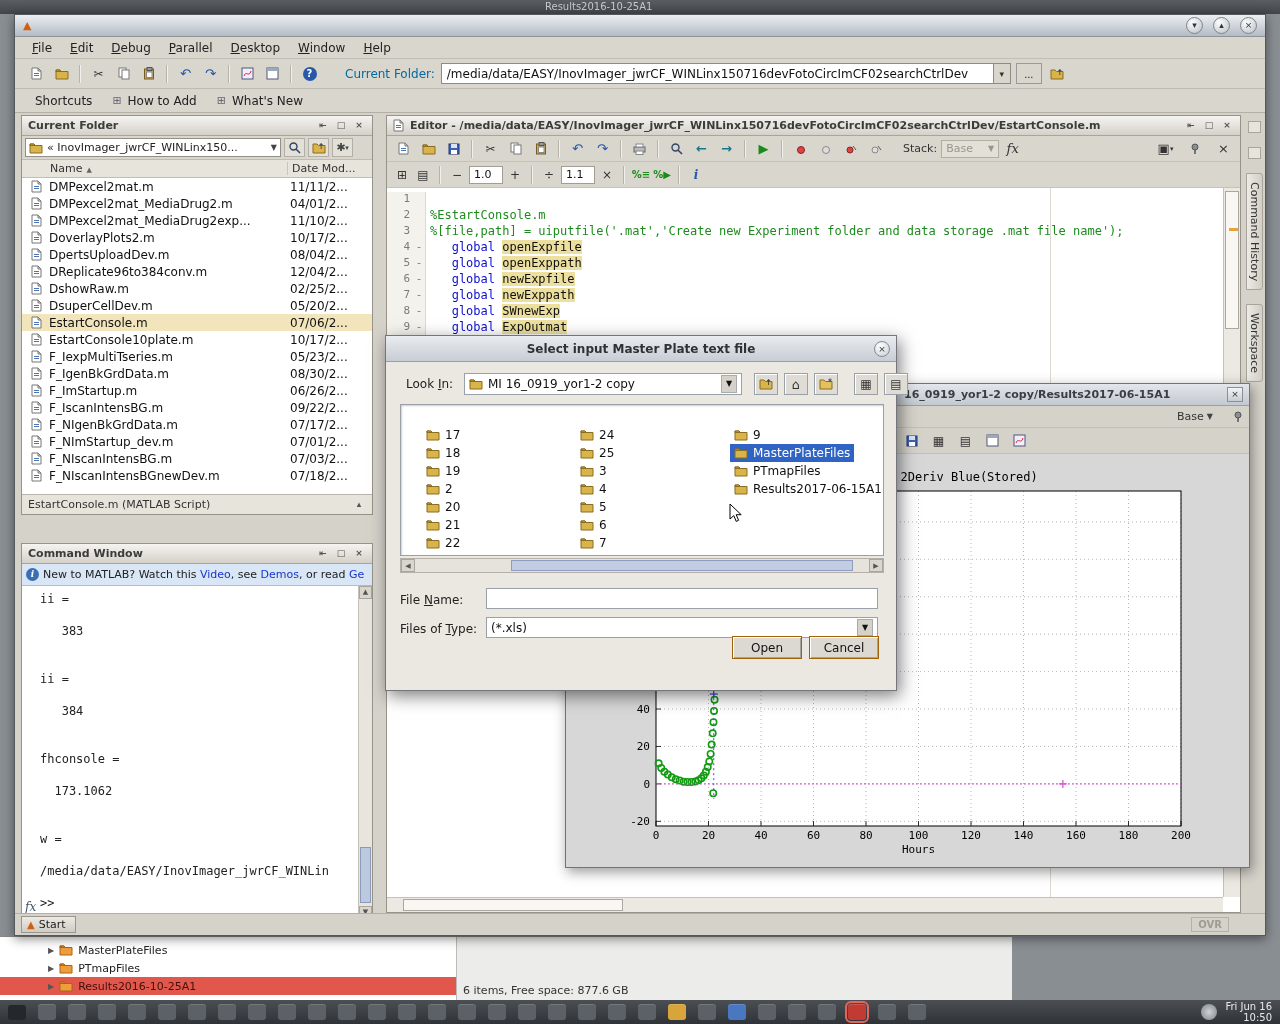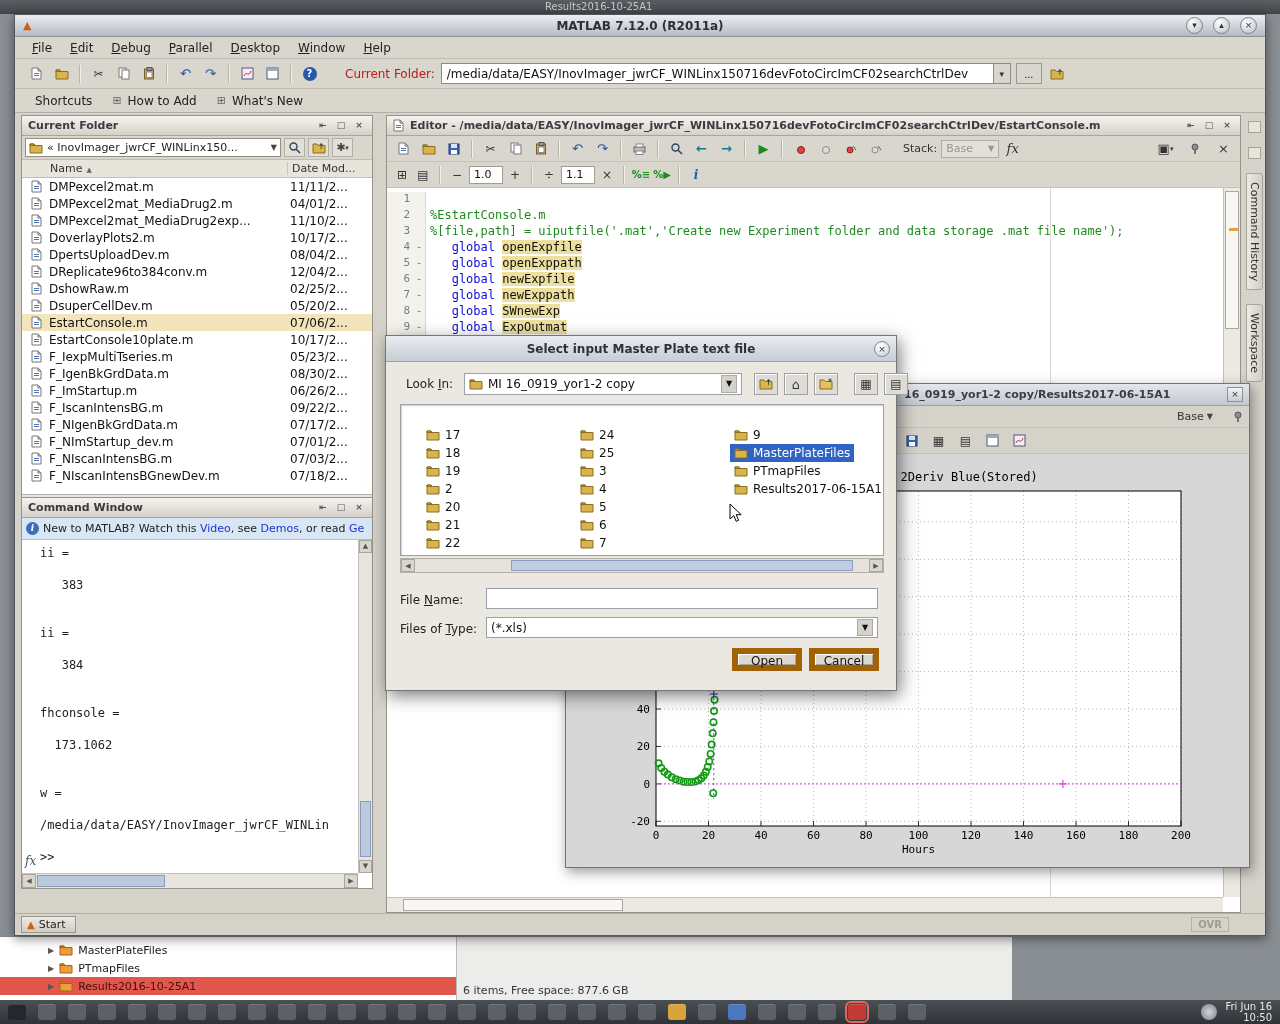--- a/index.html
+++ b/index.html
@@ -16,21 +16,21 @@
 .mtitlebar{position:absolute;left:0;top:0;right:0;height:22px;background:linear-gradient(#eceff2,#b4bbc3);border-bottom:1px solid #8d9399;display:flex;align-items:center;padding:0 8px}
 .mt-icon{width:14px;height:14px;margin-right:6px;color:#d06010;font-size:11px;line-height:14px}
 .mt-title{position:absolute;left:0;right:0;text-align:center;font-size:12px;font-weight:bold;color:#2c3034}
 .wbtns{margin-left:auto;display:flex;gap:10px;z-index:2}
 .wbtn{width:17px;height:17px;border-radius:50%;background:radial-gradient(circle at 35% 30%,#fdfdfe,#b9c0c7);border:1px solid #7e858c;font-size:9px;line-height:15px;text-align:center;color:#333}
 .mmenubar{position:absolute;left:0;top:22px;right:0;height:22px;background:#d9d6ce;border-bottom:1px solid #c2beb6;display:flex;align-items:center;padding-left:8px}
 .menu-item{font-size:12px;color:#222;padding:2px 9px}
 .mtoolbar{position:absolute;left:0;top:44px;right:0;height:30px;background:#d9d6ce;border-bottom:1px solid #bfbbb3;display:flex;align-items:center;padding-left:10px}
 .ticon{width:23px;height:23px;display:inline-flex;align-items:center;justify-content:center;font-size:13px;color:#333;border-radius:2px;flex:none}
 .tsep{width:2px;height:18px;border-left:1px solid #b8b4ac;border-right:1px solid #f2f0ec;margin:0 4px;flex:none}
-.cf-label{font-size:12px;color:#b91c1c;margin:0 6px 0 24px;white-space:nowrap}
+.cf-label{font-size:12px;color:#0369a1;margin:0 6px 0 24px;white-space:nowrap}
 .cf-path{width:552px;height:21px;border:1px solid #8f8b83;border-right:none;background:#fff;font-size:12px;font-family:"DejaVu Sans",sans-serif;padding:0 5px;color:#111}
 .dd-btn{width:18px;height:21px;border:1px solid #8f8b83;background:#d9d6ce;font-size:9px;color:#333}
 .dots-btn{width:26px;height:21px;margin-left:5px;border:1px solid #999;background:#d9d6ce;font-size:11px;color:#222}
 .shortcutbar{position:absolute;left:0;top:74px;right:0;height:24px;background:#d9d6ce;border-bottom:1px solid #b3afa7;display:flex;align-items:center;padding-left:20px;font-size:12px;color:#222;gap:6px}
 .sc-ic{font-size:11px;color:#667;margin-left:14px}
 
 
 .panel{position:absolute;border:1px solid #979389;background:#fff}
 .phead{position:absolute;left:0;top:0;right:0;height:20px;background:linear-gradient(#f5f4f1,#d5d1c9);border-bottom:1px solid #a9a59d;display:flex;align-items:center;padding:0 6px;font-size:11px;font-weight:bold;color:#3c3c3c}
 .pbtns{margin-left:auto;display:flex;gap:4px}
@@ -49,21 +49,21 @@
 #cf-rows{position:absolute;left:0;top:62px;right:0;bottom:20px;overflow:hidden;background:#fff}
 .cf-row{height:17px;display:flex;align-items:center;font-size:12px;color:#111;position:relative;padding-left:9px;white-space:nowrap}
 .cf-row.sel{background:#f2e5bc}
 .cf-name{margin-left:6px}
 .cf-date{position:absolute;left:268px}
 .mfile-ic{width:12px;height:13px;display:inline-flex;flex:none}
 .cf-foot{position:absolute;left:0;bottom:0;right:0;height:20px;background:#e7e4dc;border-top:1px solid #b9b5ad;font-size:11px;color:#333;display:flex;align-items:center;padding:0 6px}
 .cf-foot .pbtn{margin-left:auto}
 
 
-#cw-panel{left:6px;top:482px;width:352px;height:392px}
+#cw-panel{left:6px;top:528px;width:352px;height:392px}
 .cw-banner{position:absolute;left:0;top:20px;right:0;height:22px;background:#d9e6f5;border-bottom:1px solid #aebdd0;font-size:11px;color:#222;display:flex;align-items:center;padding:0 4px;white-space:pre;overflow:hidden}
 .info-ic{width:13px;height:13px;border-radius:50%;background:#3c6eb4;color:#fff;font-size:9px;font-weight:bold;text-align:center;line-height:13px;margin-right:4px;font-family:"DejaVu Serif",serif;font-style:italic;flex:none}
 .blink{color:#1a35cc;}
 #cw-lines{position:absolute;left:0;top:42px;right:14px;bottom:15px;background:#fff;padding:6px 0 0 18px;font-family:"DejaVu Sans Mono",monospace;font-size:12px;color:#222;overflow:hidden}
 .cw-line{height:16px;white-space:pre}
 .cw-fx{position:absolute;left:3px;bottom:20px;font-family:"DejaVu Serif",serif;font-style:italic;font-size:12px;color:#456}
 .vscroll{position:absolute;right:0;top:42px;bottom:15px;width:14px;background:#e8e5de;border-left:1px solid #c5c1b9}
 .sb-up,.sb-dn,.sb-l,.sb-r{position:absolute;background:#d9d6ce;border:1px solid #aaa69e;font-size:7px;text-align:center;color:#555;line-height:11px}
 .sb-up{top:0;left:0;right:0;height:13px}
 .sb-dn{bottom:0;left:0;right:0;height:13px}
@@ -137,21 +137,21 @@
 #dlg-list{position:absolute;left:14px;top:68px;width:484px;height:152px;background:#fff;border:1px solid #9aa0a7;box-shadow:inset 1px 1px 2px rgba(0,0,0,.2);display:flex;padding:21px;overflow:hidden}
 .dlg-col{width:154px;flex:none}
 .dlg-item{height:18px;display:flex;align-items:center;gap:5px;padding:0 4px;font-size:12px;color:#111;width:max-content;max-width:152px;white-space:nowrap}
 .dlg-item.sel{background:#2f63c4;color:#fff}
 .dlg-fic{width:14px;height:12px;display:inline-flex;flex:none}
 #dlg-hscroll{position:absolute;left:14px;top:222px;width:484px;height:15px;background:#e6e3dc;border:1px solid #b5b1a9}
 #dlg-hscroll .sb-th{position:absolute;left:110px;top:1px;bottom:1px;width:342px;background:#c2cde4;border:1px solid #8e9cc0}
 .d-fn-input{position:absolute;left:100px;top:252px;width:392px;height:21px;background:#fff;border:1px solid #9aa0a7;font-size:12px;padding:0 4px;font-family:"DejaVu Sans",sans-serif}
 .d-ft-combo{position:absolute;left:100px;top:281px;width:392px;height:21px;background:#fff;border:1px solid #9aa0a7;font-size:12px;display:flex;align-items:center;padding:0 4px;color:#111}
 .d-ft-combo .dd{margin-left:auto;width:16px;height:17px;background:#d5d2ca;border:1px solid #aaa;font-size:8px;text-align:center;line-height:15px}
-.dbtn{position:absolute;top:312px;width:70px;height:23px;border:6px solid #a16207;background:#dcd9d2;box-shadow:inset 1px 1px 0 #fff,inset -1px -1px 0 #a8a49c;font-size:12px;color:#111;font-family:"DejaVu Sans",sans-serif}
+.dbtn{position:absolute;top:300px;width:70px;height:23px;border:1px solid #a16207;background:#dcd9d2;box-shadow:inset 1px 1px 0 #fff,inset -1px -1px 0 #a8a49c;font-size:12px;color:#111;font-family:"DejaVu Sans",sans-serif}
 .d-open{left:346px}
 .d-cancel{left:423px}
 
 
 #file-manager{position:absolute;left:0;top:936px;width:1012px;height:64px;background:#fff;z-index:2;border-top:1px solid #888}
 #fm-rows{position:absolute;left:0;top:4px;width:456px}
 .fm-row{height:18px;display:flex;align-items:center;gap:5px;padding-left:48px;font-size:11px;color:#222}
 .fm-row.sel{background:#e2574c;color:#40100c}
 .fm-arrow{font-size:8px;color:#555}
 .fm-fic{width:14px;height:12px;display:inline-flex}
@@ -172,21 +172,20 @@
 <body>
 
 <div id="top-strip">
   <span>Results2016-10-25A1</span>
 </div>
 
 <div id="matlab-window">
 
   <div class="mtitlebar">
     <span class="mt-icon">▲</span>
-    <span class="mt-title">MATLAB  7.12.0 (R2011a)</span>
     <span class="wbtns">
       <span class="wbtn">▾</span>
       <span class="wbtn">▴</span>
       <span class="wbtn">×</span>
     </span>
   </div>
 
   <div class="mmenubar" id="menubar">
       <span class="menu-item"><u>F</u>ile</span>
       <span class="menu-item"><u>E</u>dit</span>

